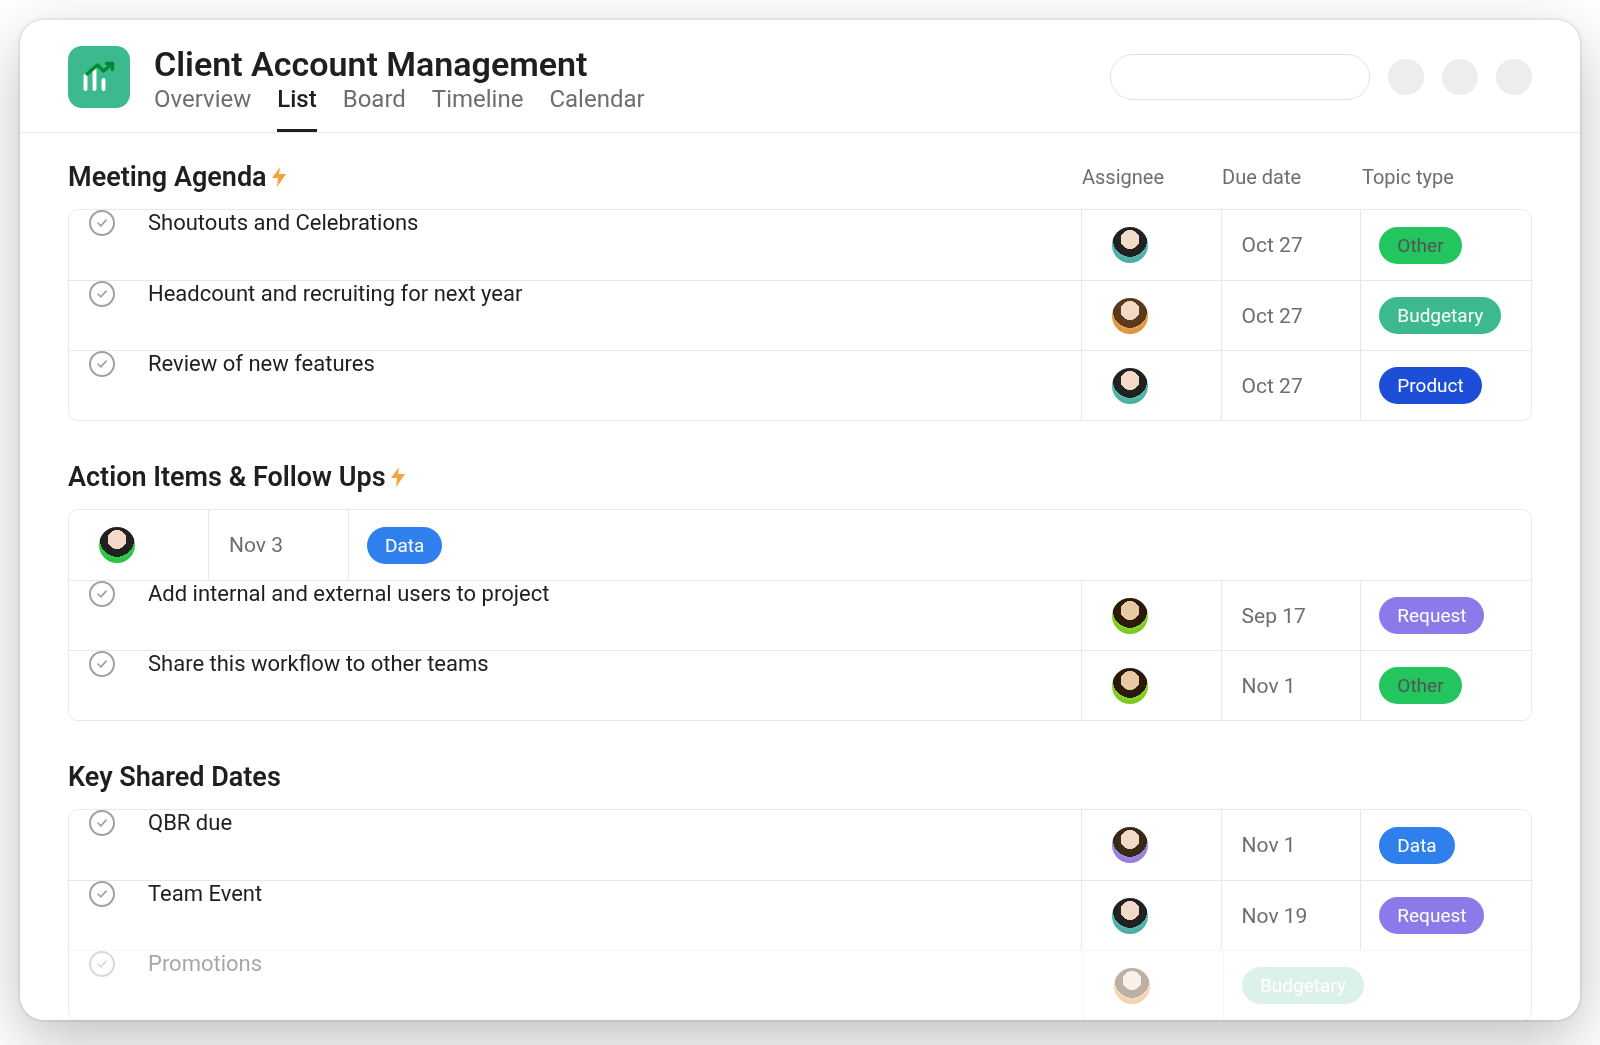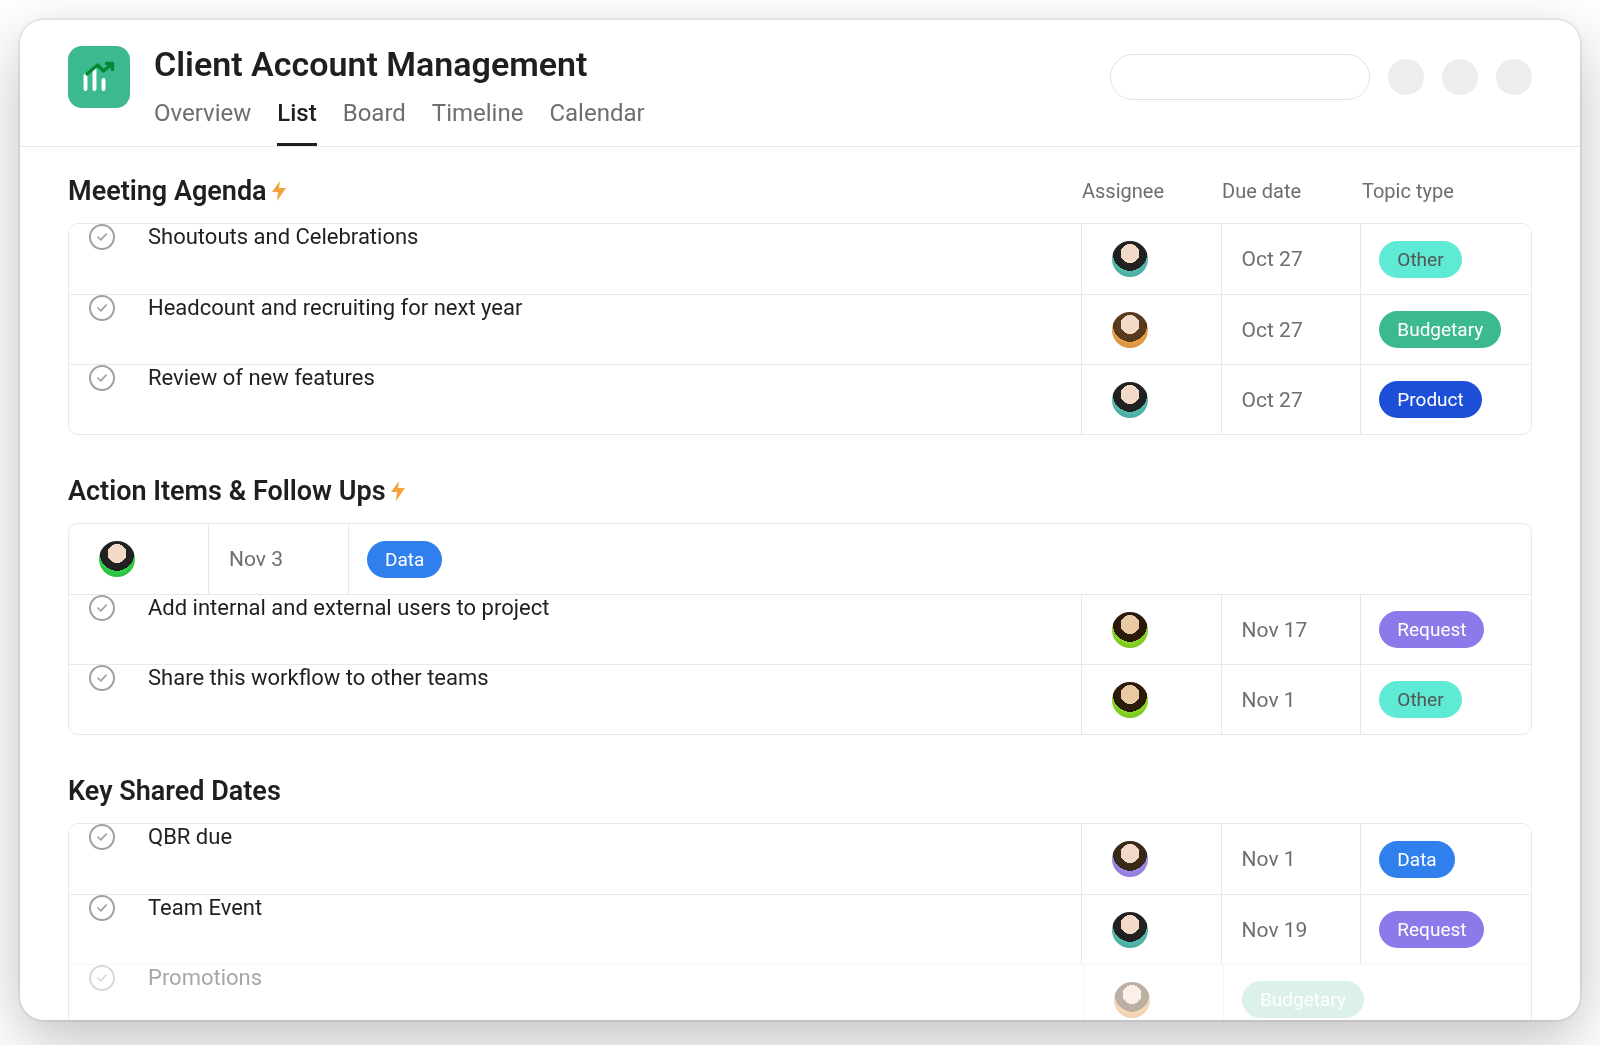--- a/index.html
+++ b/index.html
@@ -37,21 +37,21 @@
       display: flex;
       align-items: center;
       justify-content: center;
       flex: 0 0 auto;
     }
     .header-main { flex: 1; }
     .project-title {
       font-size: 34px;
       font-weight: 600;
       line-height: 1.1;
-      margin-bottom: 16px;
+      margin-bottom: 2px;
       color: #1e1f21;
     }
     .tabs {
       display: flex;
       gap: 26px;
     }
     .tab {
       font-size: 24px;
       color: #6d6e6f;
       padding-bottom: 16px;
@@ -198,21 +198,21 @@
       padding-left: 18px;
       height: 100%;
     }
     .tag {
       padding: 7px 18px;
       border-radius: 22px;
       font-size: 19px;
       color: #fff;
       display: inline-block;
     }
-    .tag-other     { background: #5eead4; color: #555; }
+    .tag-other     { background: #22c55e; color: #555; }
     .tag-budgetary { background: #3db98f; }
     .tag-product   { background: #1d4ed8; }
     .tag-data      { background: #2f80ed; }
     .tag-request   { background: #8b7bea; }
     .tag-budgetary-faded { background: #a5dbc8; color:#fff; }
   </style>
 </head>
 <body>
 
 <div class="canvas">
@@ -351,21 +351,21 @@
                 <svg width="14" height="14" viewBox="0 0 24 24">
                   <path d="M5 12 L10 17 L19 7" stroke="#a2a0a2" stroke-width="2.8" fill="none" stroke-linecap="round" stroke-linejoin="round"></path>
                 </svg>
               </span>
               <span class="task-name">Add internal and external users to project</span>
             </div>
             <div class="cell-assignee">
               <span class="avatar avatar-lime"></span>
             </div>
             <div class="cell-due">
-              <span>Nov 17</span>
+              <span>Sep 17</span>
             </div>
             <div class="cell-topic">
               <span class="tag tag-request">Request</span>
             </div>
           </div>
           <div class="task-row">
             <div class="cell-name">
               <span class="check-circle">
                 <svg width="14" height="14" viewBox="0 0 24 24">
                   <path d="M5 12 L10 17 L19 7" stroke="#a2a0a2" stroke-width="2.8" fill="none" stroke-linecap="round" stroke-linejoin="round"></path>

